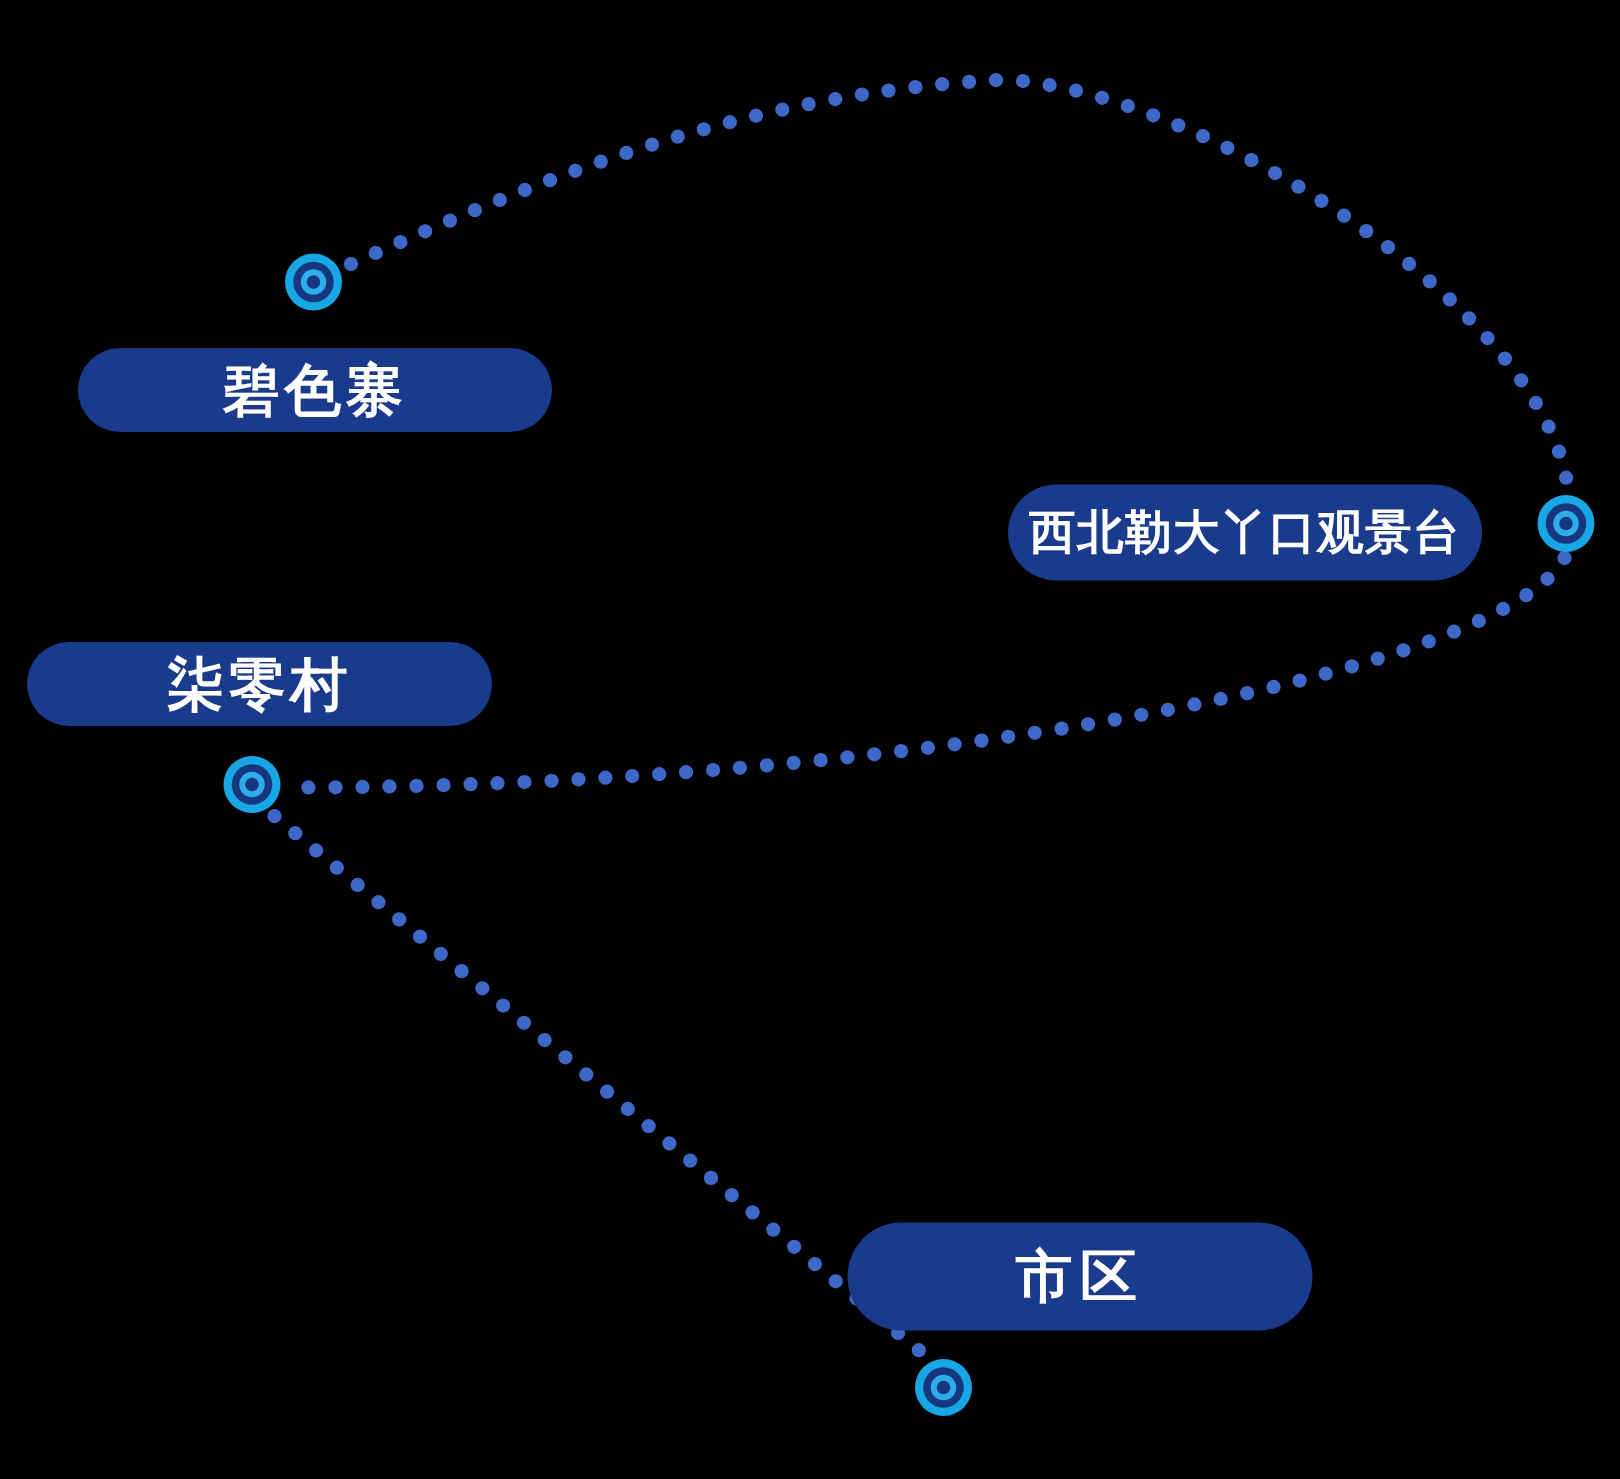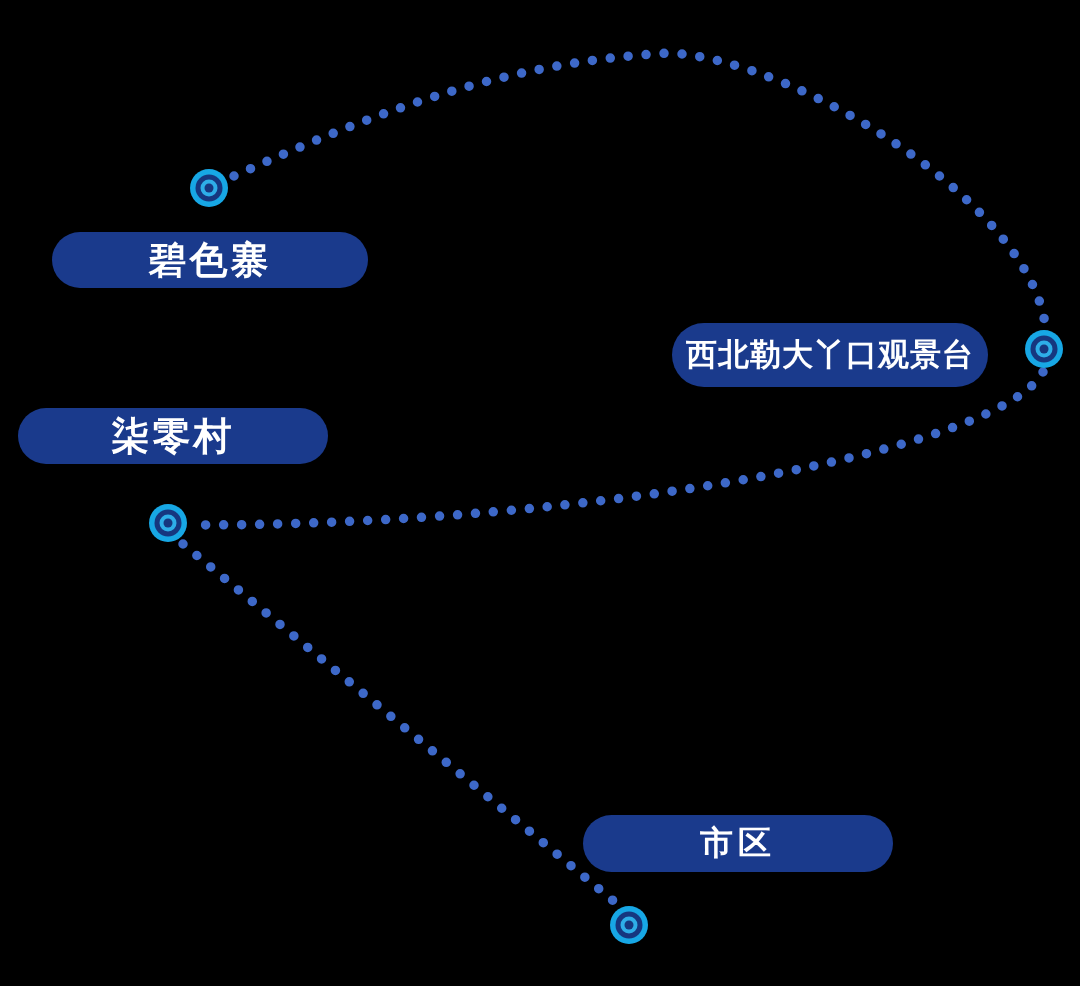--- a/index.html
+++ b/index.html
@@ -32,22 +32,22 @@
     position:absolute;
     display:flex;align-items:center;justify-content:center;
     background:var(--pill);
     color:var(--pill-text);
     border-radius:999px;
     font-weight:bold;
     white-space:nowrap;
   }
   .pill-bisezhai{left:52px;top:232px;width:316px;height:56px;font-size:38px;letter-spacing:3px;}
   .pill-lookout{left:672px;top:323px;width:316px;height:64px;font-size:31px;letter-spacing:1px;}
-  .pill-qiling{left:18px;top:408px;width:310px;height:56px;font-size:38px;letter-spacing:3px;}
-  .pill-city{left:583px;top:815px;width:310px;height:57px;font-size:33px;letter-spacing:5px;}
+  .pill-qiling{left:18px;top:428px;width:310px;height:56px;font-size:38px;letter-spacing:3px;}
+  .pill-city{left:565px;top:815px;width:310px;height:72px;font-size:38px;letter-spacing:5px;}
   .marker{position:absolute;width:38px;height:38px;transform:translate(-50%,-50%);}
   .marker div{position:absolute;left:50%;top:50%;transform:translate(-50%,-50%);border-radius:50%;}
   .ring-outer{width:38px;height:38px;background:var(--marker-outer);}
   .ring-navy{width:27px;height:27px;background:var(--marker-ring);}
   .ring-inner{width:17px;height:17px;background:var(--marker-inner);}
   .ring-center{width:9px;height:9px;background:var(--marker-center);}
   .m-bisezhai{left:209px;top:188px;}
   .m-lookout{left:1044px;top:349px;}
   .m-qiling{left:168px;top:523px;}
   .m-city{left:629px;top:925px;}

